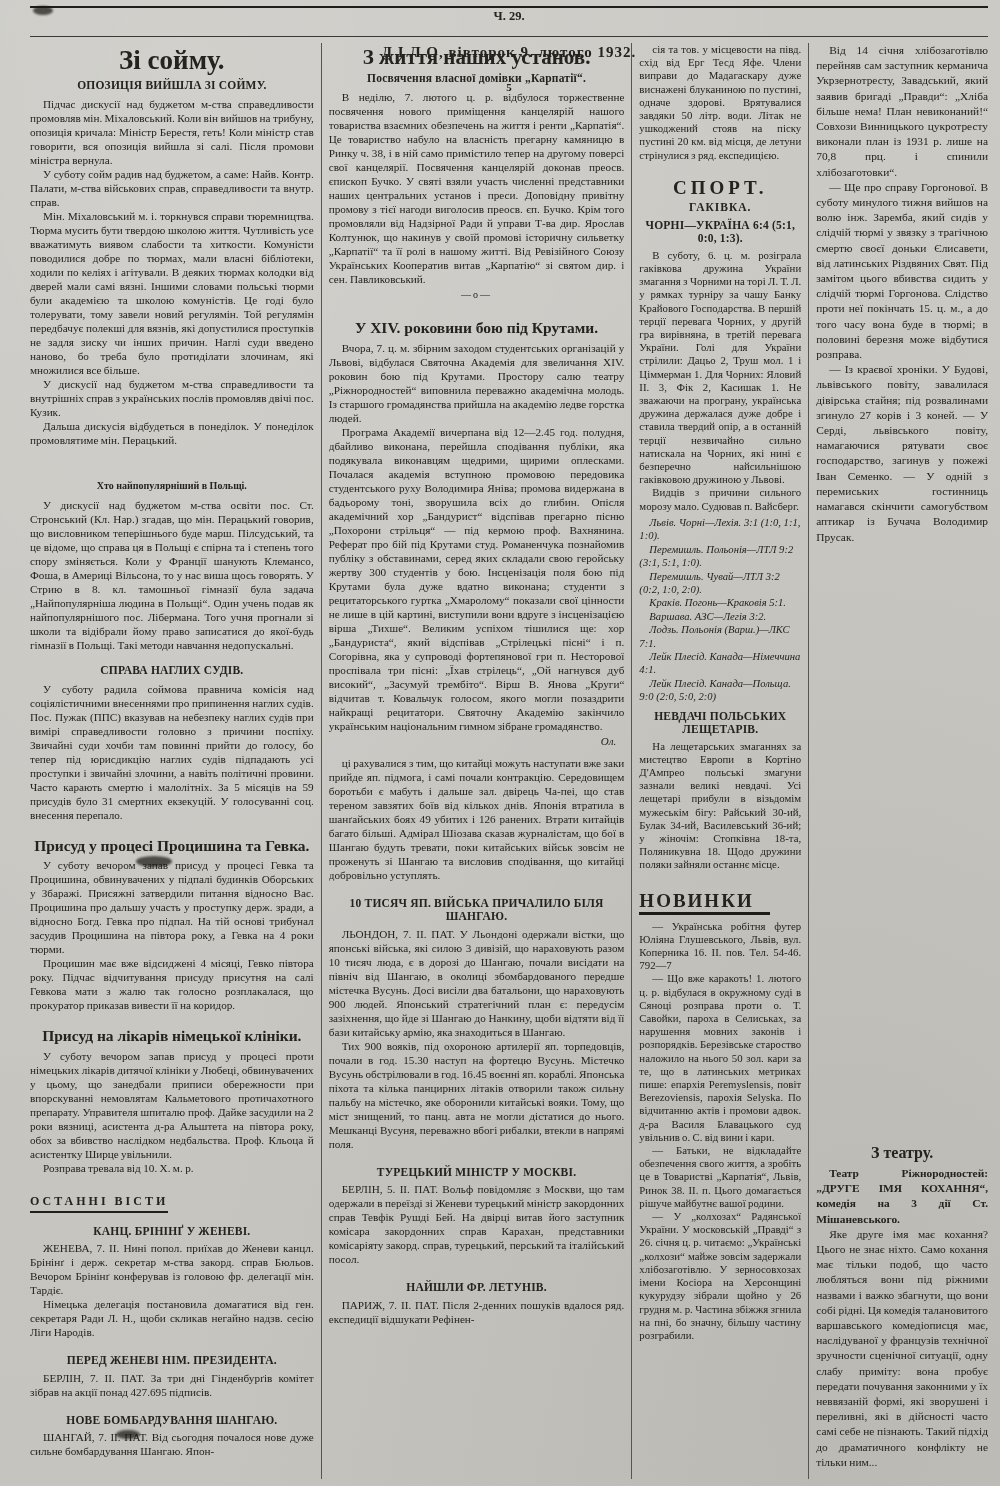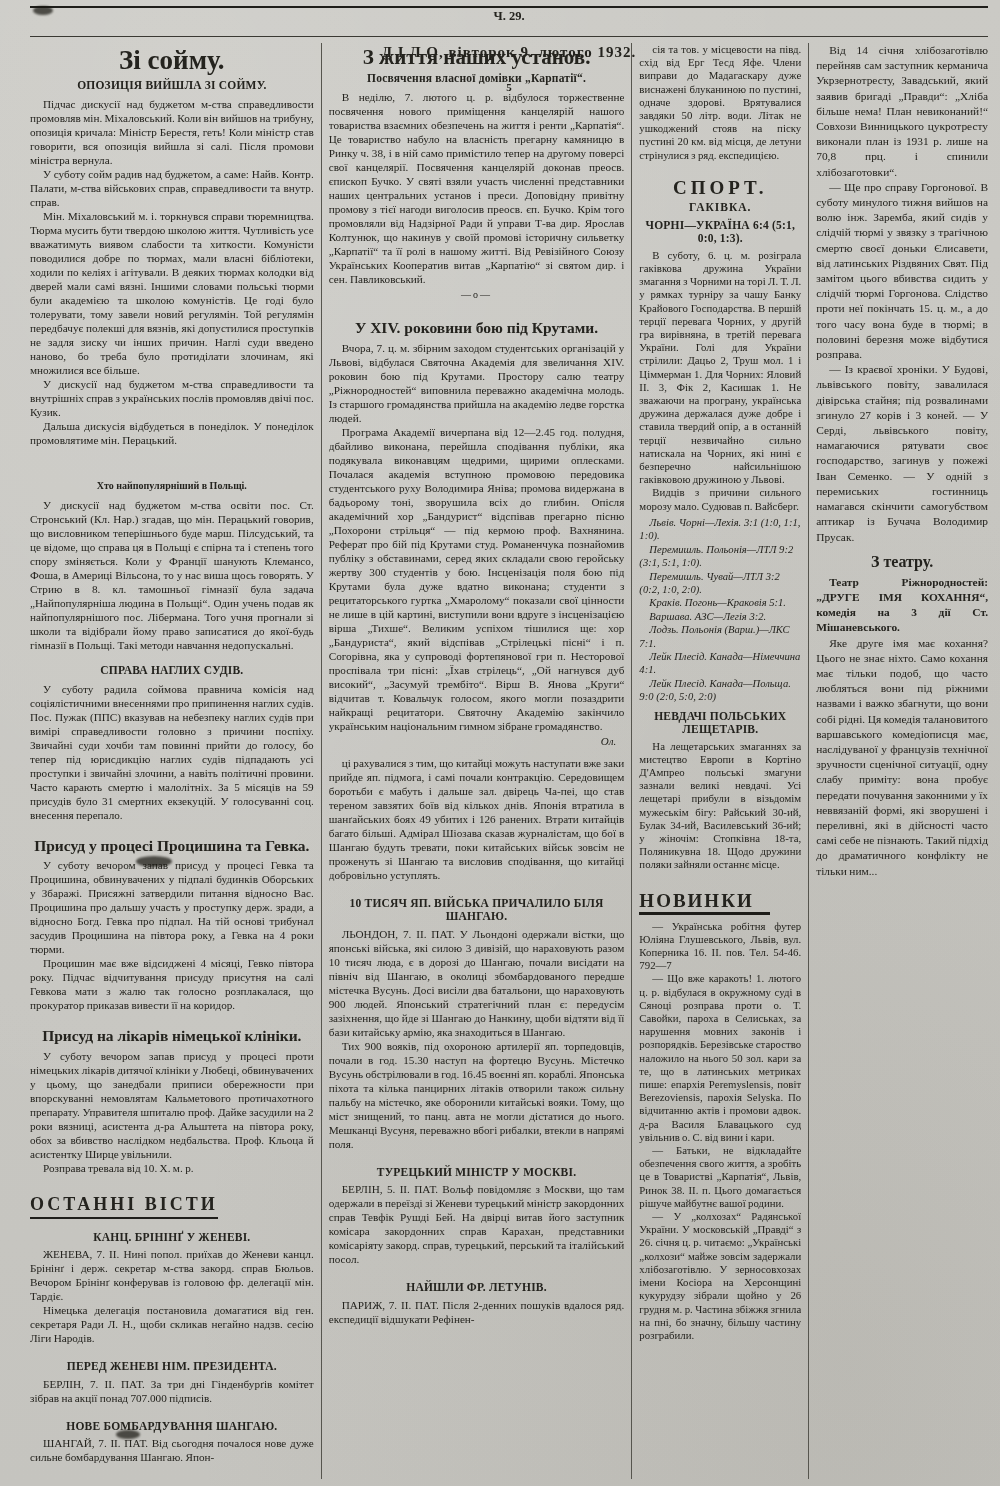--- a/index.html
+++ b/index.html
@@ -15,35 +15,35 @@
       border-top:2px solid #1f1e1a;border-bottom:1px solid #3a3933;padding:1px 2px;flex-direction:column;}
   .issue{font-size:12.5px;font-weight:bold;white-space:nowrap;}
   .pagenum{font-size:11px;font-weight:bold;white-space:nowrap;}
   .hbar{flex:1;height:6px;background:#1d1c18;border-radius:1px;}
   .masthead{font-size:15px;font-weight:bold;letter-spacing:1px;white-space:nowrap;margin:0;}
   .cols{display:flex;margin-top:6px;height:1436px;}
   .col{overflow:hidden;display:flex;flex-direction:column;}
   .c1{width:284px;}
   .c2{width:296px;}
   .c3{width:162px;}
-  .c4{width:172px;}
+  .c4{width:172px;justify-content:space-between;}
   .vrule{width:1px;background:#56554e;margin:0 7px;}
   p.para{margin:0;text-indent:13px;text-align:justify;word-spacing:-0.4px;}
   .c1 p.para,.c2 p.para{font-size:11.2px;line-height:14px;}
   .c3 p.para{font-size:10.8px;line-height:13.2px;}
   .c4 p.para{font-size:11.4px;line-height:15.2px;}
   article,.news-block{margin-bottom:9px;}
   .h-main{font-size:27px;font-weight:bold;text-align:center;margin:2px 0 4px;line-height:30px;}
   .h-main2{font-size:21px;font-weight:bold;text-align:center;margin:2px 0 3px;line-height:24px;}
   .h-caps{font-size:11.5px;font-weight:bold;text-align:center;margin:3px 0 5px;line-height:13px;letter-spacing:.2px;}
   .h-art{font-size:15.5px;font-weight:bold;text-align:center;margin:6px 0 4px;line-height:17.5px;}
   .h-art-sm{font-size:10px;font-weight:bold;text-align:center;margin:22px 0 4px;line-height:15.5px;}
   .h-sm{font-size:11.5px;font-weight:bold;text-align:center;margin:6px 0 3px;line-height:13.5px;letter-spacing:.2px;}
   .hwrap{text-align:left;}
-  .h-last{font-size:18px;font-weight:bold;letter-spacing:3px;margin:10px 0 6px;
+  .h-last{font-size:12px;font-weight:bold;letter-spacing:3px;margin:10px 0 6px;
           border-bottom:2.5px solid #201f1b;padding-bottom:2px;display:inline-block;}
   .h-sport{font-size:19px;font-weight:bold;letter-spacing:4px;text-align:center;margin:6px 0 2px;}
   .h-gakivka{font-size:11.5px;font-weight:bold;text-align:center;margin:2px 0 3px;letter-spacing:1px;}
   .h-novynky{font-size:19px;font-weight:bold;letter-spacing:2px;margin:9px 0 5px;
              border-bottom:3px solid #1d1c18;display:inline-block;padding-right:16px;}
   .h-theater{font-size:16px;font-weight:bold;text-align:center;margin:8px 0 4px;}
   .sep{text-align:center;font-size:10px;margin:3px 0 4px;letter-spacing:2px;}
   .byline{text-align:right;font-style:italic;font-size:11px;margin:2px 8px 0 0;}
   p.result-line{margin:0;font-style:italic;text-indent:10px;text-align:left;font-size:10.6px;line-height:13.4px;}
   .results{margin:3px 0 4px;}
@@ -111,21 +111,21 @@
       <div class="news-block">
         <h4 class="h-sm">КАНЦ. БРІНІНҐ У ЖЕНЕВІ.</h4>
         <div>
             <p class="para">ЖЕНЕВА, 7. II. Нині попол. приїхав до Женеви канцл. Брінінґ і держ. секретар м-ства закорд. справ Бюльов. Вечором Брінінґ конферував із головою фр. делегації мін. Тардіє.</p>
             <p class="para">Німецька делегація постановила домагатися від ген. секретаря Ради Л. Н., щоби скликав негайно надзв. сесію Ліги Народів.</p>
           </div>
       </div>
       <div class="news-block">
         <h4 class="h-sm">ПЕРЕД ЖЕНЕВІ НІМ. ПРЕЗИДЕНТА.</h4>
         <div>
-            <p class="para">БЕРЛІН, 7. II. ПАТ. За три дні Гінденбурґів комітет зібрав на акції понад 707.000 підписів.</p>
+            <p class="para">БЕРЛІН, 7. II. ПАТ. За три дні Гінденбурґів комітет зібрав на акції понад 427.695 підписів.</p>
           </div>
       </div>
       <div class="news-block">
         <h4 class="h-sm">НОВЕ БОМБАРДУВАННЯ ШАНГАЮ.</h4>
         <div>
             <p class="para">ШАНГАЙ, 7. II. ПАТ. Від сьогодня почалося нове дуже сильне бомбардування Шангаю. Япон-</p>
           </div>
       </div>
     </section>
 

